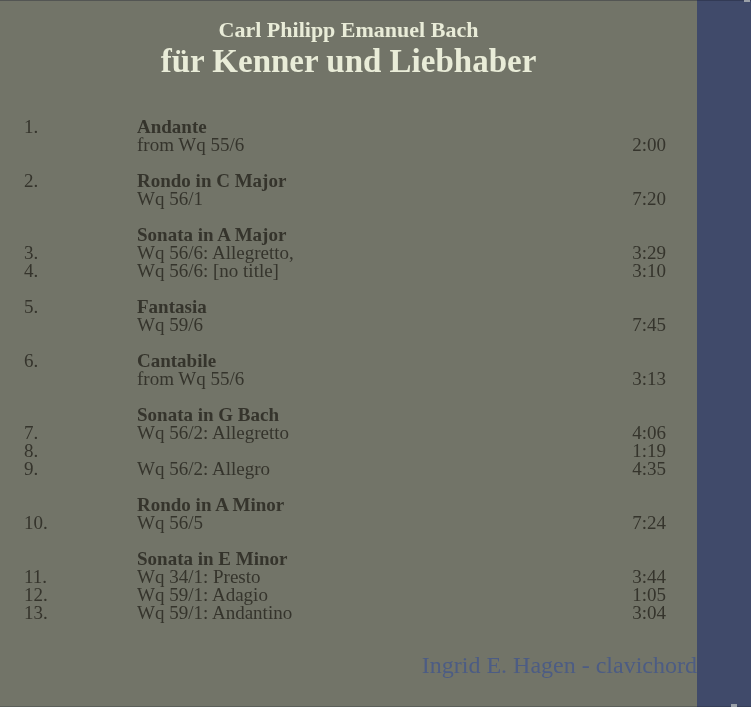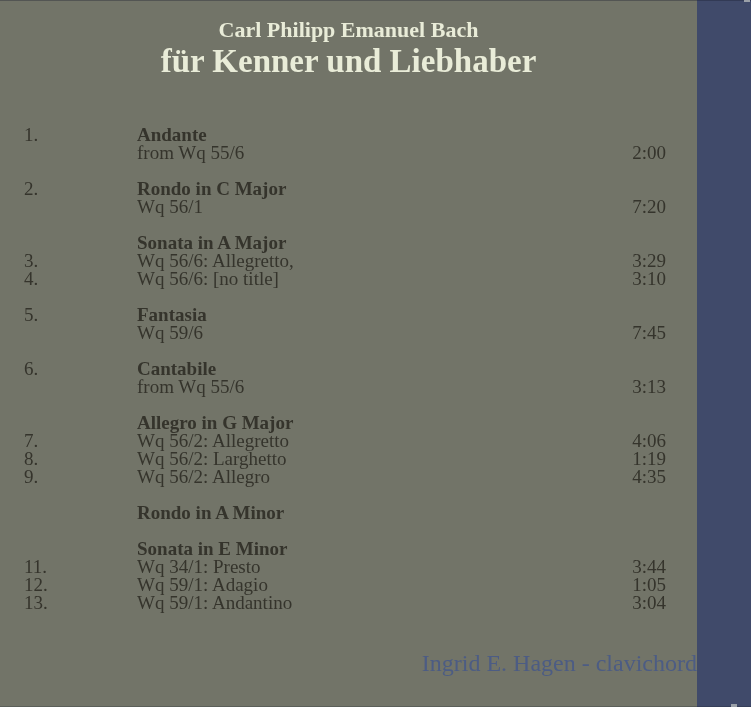--- a/index.html
+++ b/index.html
@@ -22,21 +22,21 @@
     width:54px;height:707px;
     background:var(--spine);
   }
   .edge-top{position:absolute;top:0;left:0;width:751px;height:1px;background:rgba(25,30,45,.35);}
   .edge-bottom{position:absolute;bottom:0;left:0;width:751px;height:1px;background:rgba(25,30,45,.25);}
   .notch-top{position:absolute;top:0;left:744px;width:6px;height:2px;background:#9aa0a8;}
   .notch-bottom{position:absolute;bottom:0;left:731px;width:6px;height:3px;background:#9aa0a8;}
   .panel{
     position:absolute;top:0;left:0;
     width:697px;height:707px;
-    display:flex;flex-direction:column;gap:8px;
+    display:flex;flex-direction:column;
   }
   .head{text-align:center;color:var(--title);}
   .artist{margin-top:17px;font-size:22px;line-height:26px;font-weight:bold;}
   .album{font-size:33px;line-height:36px;font-weight:bold;}
   .tracklist{
     margin-top:39px;
     padding:0 31px 0 24px;
     color:var(--ink);
     font-size:19px;line-height:18px;
   }
@@ -124,44 +124,48 @@
   </div>
           <div class="line">
     <span class="num"></span>
     <span class="ttl">from Wq 55/6</span>
     <span class="dur">3:13</span>
   </div>
         </div>
         <div class="block">
           <div class="line">
     <span class="num"></span>
-    <span class="ttl bold">Allegro in G Major</span>
+    <span class="ttl bold">Sonata in G Bach</span>
     <span class="dur"></span>
   </div>
           <div class="line">
     <span class="num">7.</span>
     <span class="ttl">Wq 56/2: Allegretto</span>
     <span class="dur">4:06</span>
   </div>
           <div class="line">
     <span class="num">8.</span>
-    <span class="ttl">Wq 56/2: Larghetto</span>
     <span class="dur">1:19</span>
   </div>
           <div class="line">
     <span class="num">9.</span>
     <span class="ttl">Wq 56/2: Allegro</span>
     <span class="dur">4:35</span>
   </div>
         </div>
         <div class="block">
           <div class="line">
     <span class="num"></span>
     <span class="ttl bold">Rondo in A Minor</span>
     <span class="dur"></span>
+  </div>
+          <div class="line">
+    <span class="num">10.</span>
+    <span class="ttl">Wq 56/5</span>
+    <span class="dur">7:24</span>
   </div>
         </div>
         <div class="block">
           <div class="line">
     <span class="num"></span>
     <span class="ttl bold">Sonata in E Minor</span>
     <span class="dur"></span>
   </div>
           <div class="line">
     <span class="num">11.</span>

